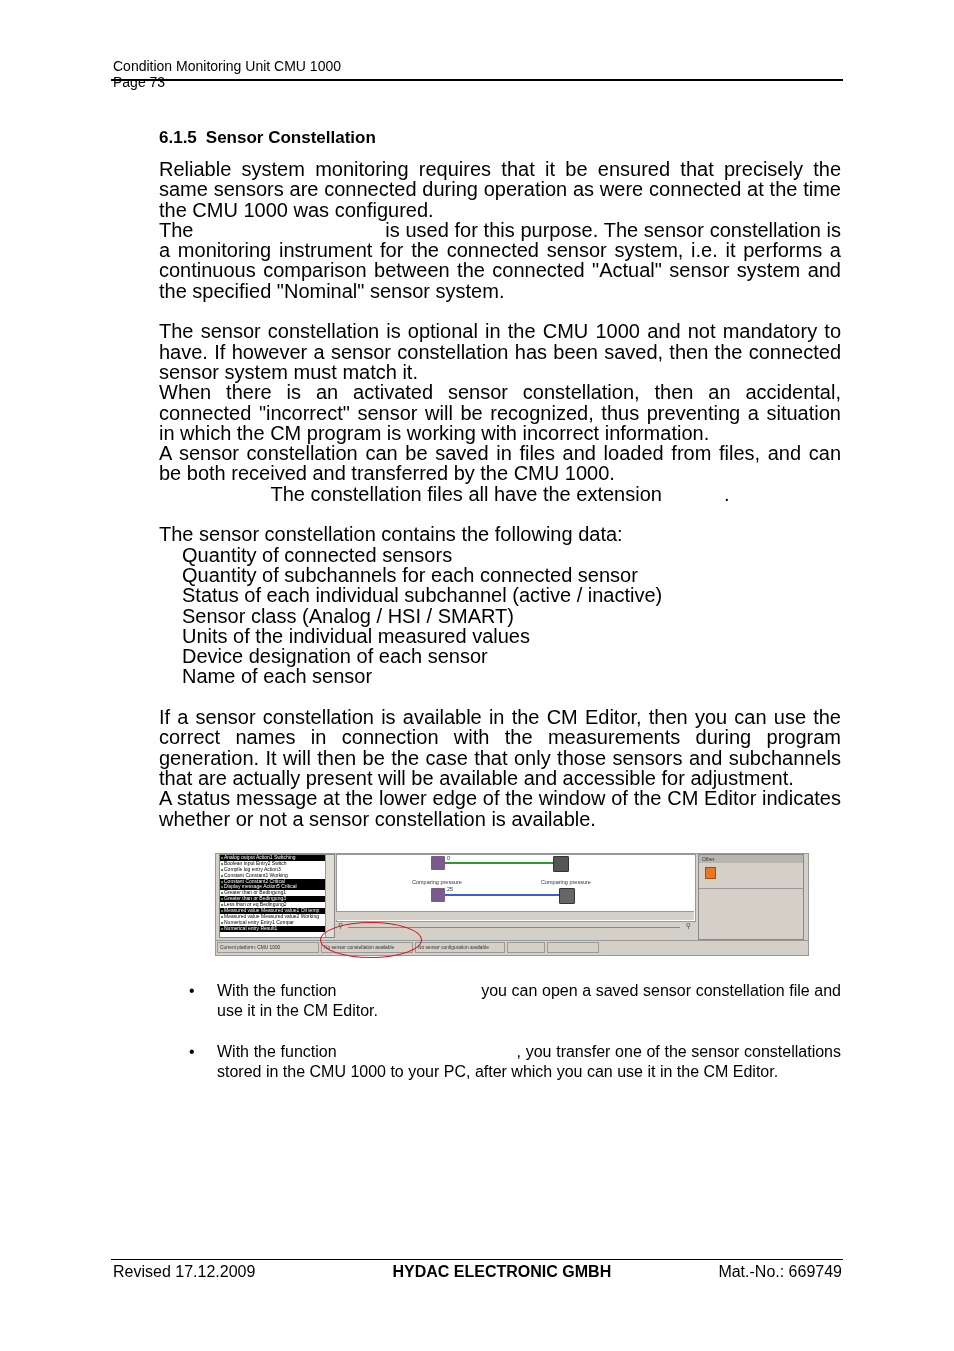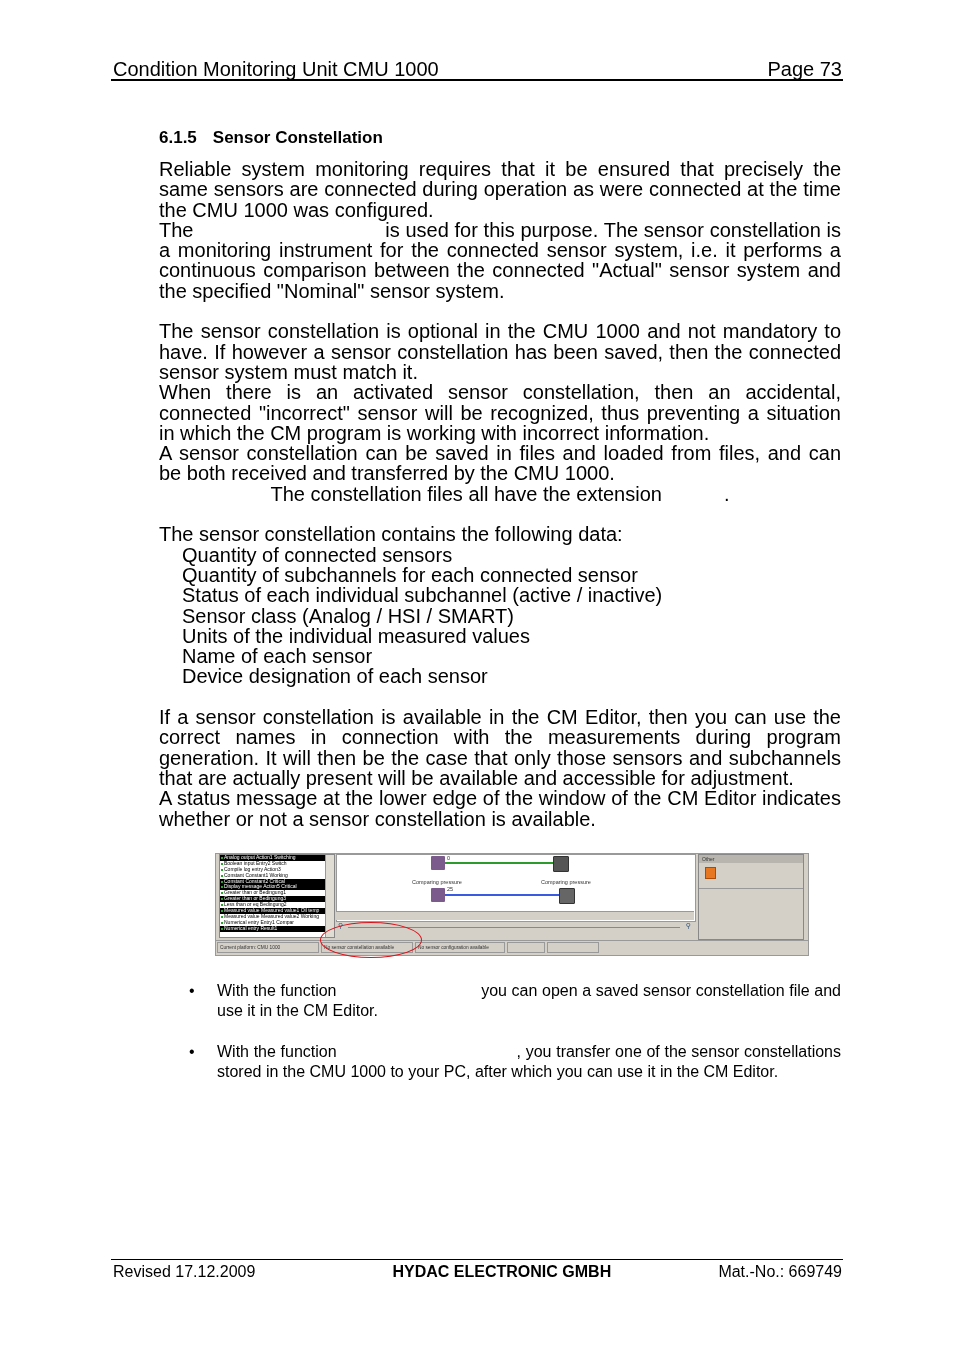--- a/index.html
+++ b/index.html
@@ -1,24 +1,24 @@
 <!DOCTYPE html>
 <html><head>
 <meta charset="utf-8">
 <style>
   html, body { margin:0; padding:0; background:#fff; }
   body { width:954px; height:1351px; position:relative; font-family:"Liberation Sans", sans-serif; color:#000; overflow:hidden; }
   .abs { position:absolute; }
-  .hdr { left:113px; top:58px; width:729px; font-size:20px; display:flex; justify-content:space-between; }
+  .hdr { left:113px; top:58px; width:729px; font-size:14px; display:flex; justify-content:space-between;flex-direction:column; }
   .hdr-rule { left:111px; top:79px; width:732px; height:2px; background:#000; }
   .ftr-rule { left:111px; top:1259px; width:732px; height:1px; background:#000; }
   .ftr { left:113px; top:1263px; width:729px; font-size:16px; display:flex; justify-content:space-between; }
   .ftr .mid { font-weight:bold; margin-left:30px; }
   .sec-title { left:159px; top:128px; font-size:17px; font-weight:bold; }
-  .sec-title .num { margin-right:16px;text-align:right; }
+  .sec-title .num { margin-right:9px;text-align:right; }
   .body { left:159px; width:682px; font-size:20px; line-height:20.3px; text-align:justify; }
   .body p { margin:0; }
   .body .gap { height:20.3px; }
   .body .ind { padding-left:23px; text-align:left; }
   .blank { display:inline-block; }
   .bullets { left:159px; top:981px; width:682px; font-size:16px; line-height:20.3px; }
   .bul { position:relative; padding-left:58px; text-align:justify; }
   .bul .dot { position:absolute; left:30px; top:0; }
   
   .shot { left:215px; top:853px; width:592px; height:101px; background:#d4d0c8; border:1px solid #999; overflow:hidden; font-size:5px; }
@@ -63,22 +63,22 @@
   <p>When there is an activated sensor constellation, then an accidental, connected "incorrect" sensor will be recognized, thus preventing a situation in which the CM program is working with incorrect information.</p>
   <p>A sensor constellation can be saved in files and loaded from files, and can be both received and transferred by the CMU 1000.</p>
   <p style="text-align:center"><span>The constellation files all have the extension</span><span class="blank" style="width:62px"></span><span>.</span></p>
   <div class="gap"></div>
   <p>The sensor constellation contains the following data:</p>
   <p class="ind">Quantity of connected sensors</p>
   <p class="ind">Quantity of subchannels for each connected sensor</p>
   <p class="ind">Status of each individual subchannel (active / inactive)</p>
   <p class="ind">Sensor class (Analog / HSI / SMART)</p>
   <p class="ind">Units of the individual measured values</p>
+  <p class="ind">Device designation of each sensor</p>
   <p class="ind">Name of each sensor</p>
-  <p class="ind">Device designation of each sensor</p>
   <div class="gap"></div>
   <p>If a sensor constellation is available in the CM Editor, then you can use the correct names in connection with the measurements during program generation. It will then be the case that only those sensors and subchannels that are actually present will be available and accessible for adjustment.</p>
   <p>A status message at the lower edge of the window of the CM Editor indicates whether or not a sensor constellation is available.</p>
 </div>
 
 <div class="abs shot">
   <div class="abs lp">
     <div class="row dark">Analog output  Action1        Switching</div>
     <div class="row">Boolean input  Entry2         Switch</div>
     <div class="row">Compile log entry Action3</div>

